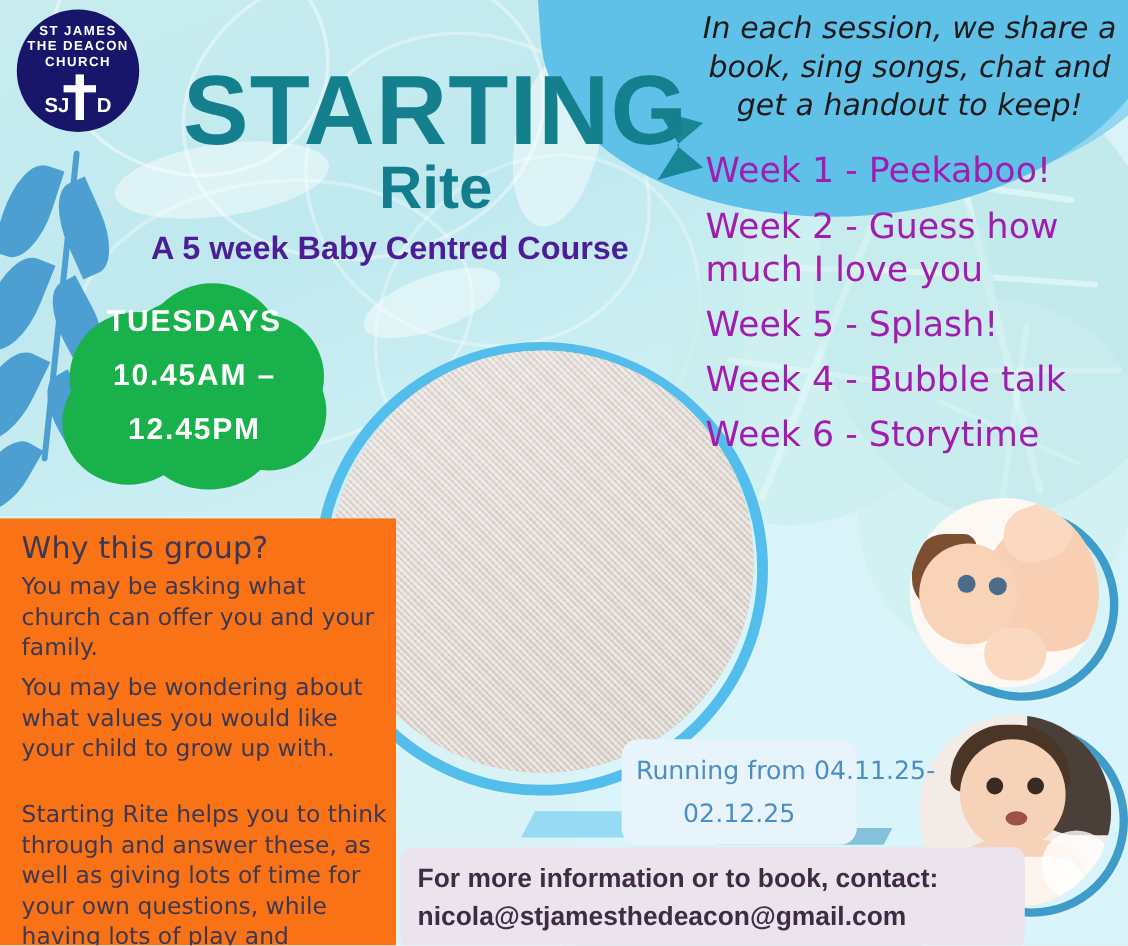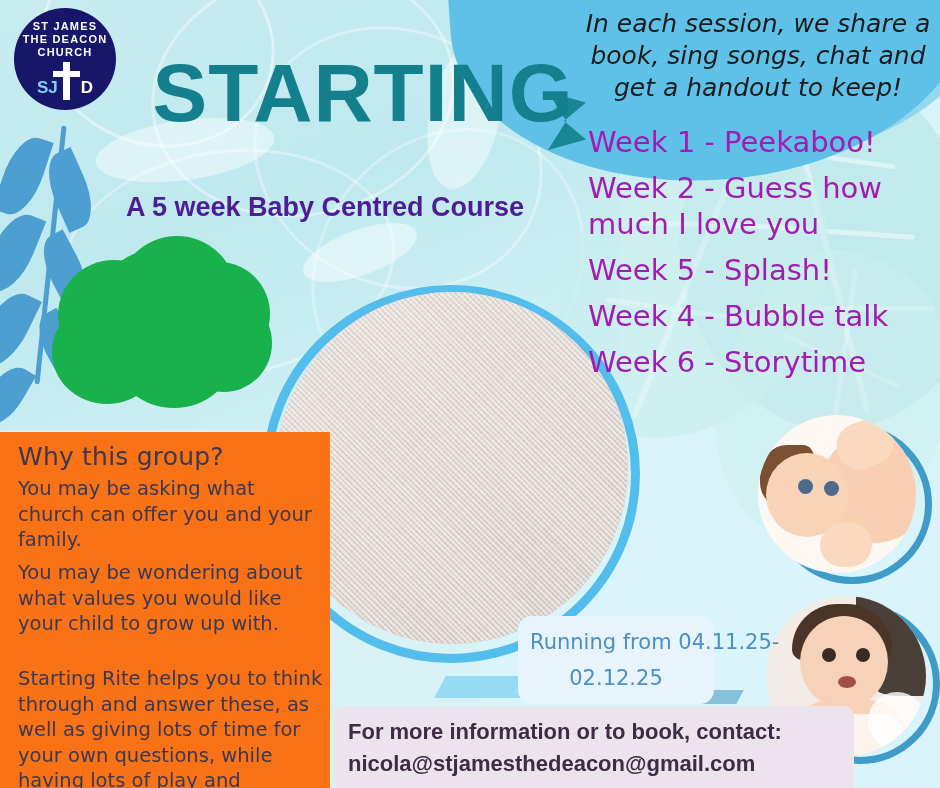--- a/index.html
+++ b/index.html
@@ -109,21 +109,21 @@
     background:#17166b;display:flex;flex-direction:column;
     align-items:center;justify-content:flex-start;padding-top:12px;box-sizing:border-box;
   }
   .logo .ltxt{
     color:#ffffff;font-size:11px;font-weight:700;line-height:13px;
     letter-spacing:1.2px;text-align:center;font-family:"Liberation Sans",sans-serif;
   }
   .logo .cross-wrap{position:relative;width:56px;height:38px;margin-top:3px;}
   .logo .cv{position:absolute;left:26px;top:0;width:7px;height:38px;background:#fff;}
   .logo .ch{position:absolute;left:16px;top:9px;width:27px;height:6px;background:#fff;}
-  .logo .sj{position:absolute;left:0px;top:16px;color:#7dd3fc;font-size:17px;font-weight:800;font-family:"Liberation Sans",sans-serif;}
+  .logo .sj{position:absolute;left:0px;top:16px;color:#ffffff;font-size:17px;font-weight:800;font-family:"Liberation Sans",sans-serif;}
   .logo .dd{position:absolute;right:0px;top:16px;color:#fff;font-size:17px;font-weight:800;font-family:"Liberation Sans",sans-serif;}
 
   .title-starting{
     position:absolute;left:128px;top:52px;width:470px;
     color:#14808e;font-size:82px;line-height:82px;font-weight:800;
     letter-spacing:1px;font-family:"Liberation Sans",sans-serif;
     text-align:center;
   }
   .title-rite{
     position:absolute;left:128px;top:130px;width:470px;
@@ -324,30 +324,36 @@
     <div class="ltxt">CHURCH</div>
     <div class="cross-wrap">
       <span class="cv"></span>
         <span class="ch"></span>
       <span class="sj">SJ</span>
       <span class="dd">D</span>
     </div>
   </div>
 
   <div class="title-starting">STARTING</div>
+  <div class="title-rite">Rite</div>
   <div class="subtitle">A 5 week Baby Centred Course</div>
 
   <div class="cloud">
     <i class="c1"></i>
       <i class="c2"></i>
       <i class="c3"></i>
     <i class="c4"></i>
       <i class="c5"></i>
       <i class="c6"></i>
       <i class="c7"></i>
+  </div>
+  <div class="cloud-text">
+    <div>TUESDAYS</div>
+    <div>10.45AM –</div>
+    <div>12.45PM</div>
   </div>
 
   <div class="ring-main"></div>
   <div class="photo-main">
     <div class="blanket"></div>
     <span class="pm-bottle"></span>
     <span class="pm-armL"></span>
     <span class="pm-armR"></span>
     <span class="pm-hair"></span>
     <span class="pm-head"></span>

